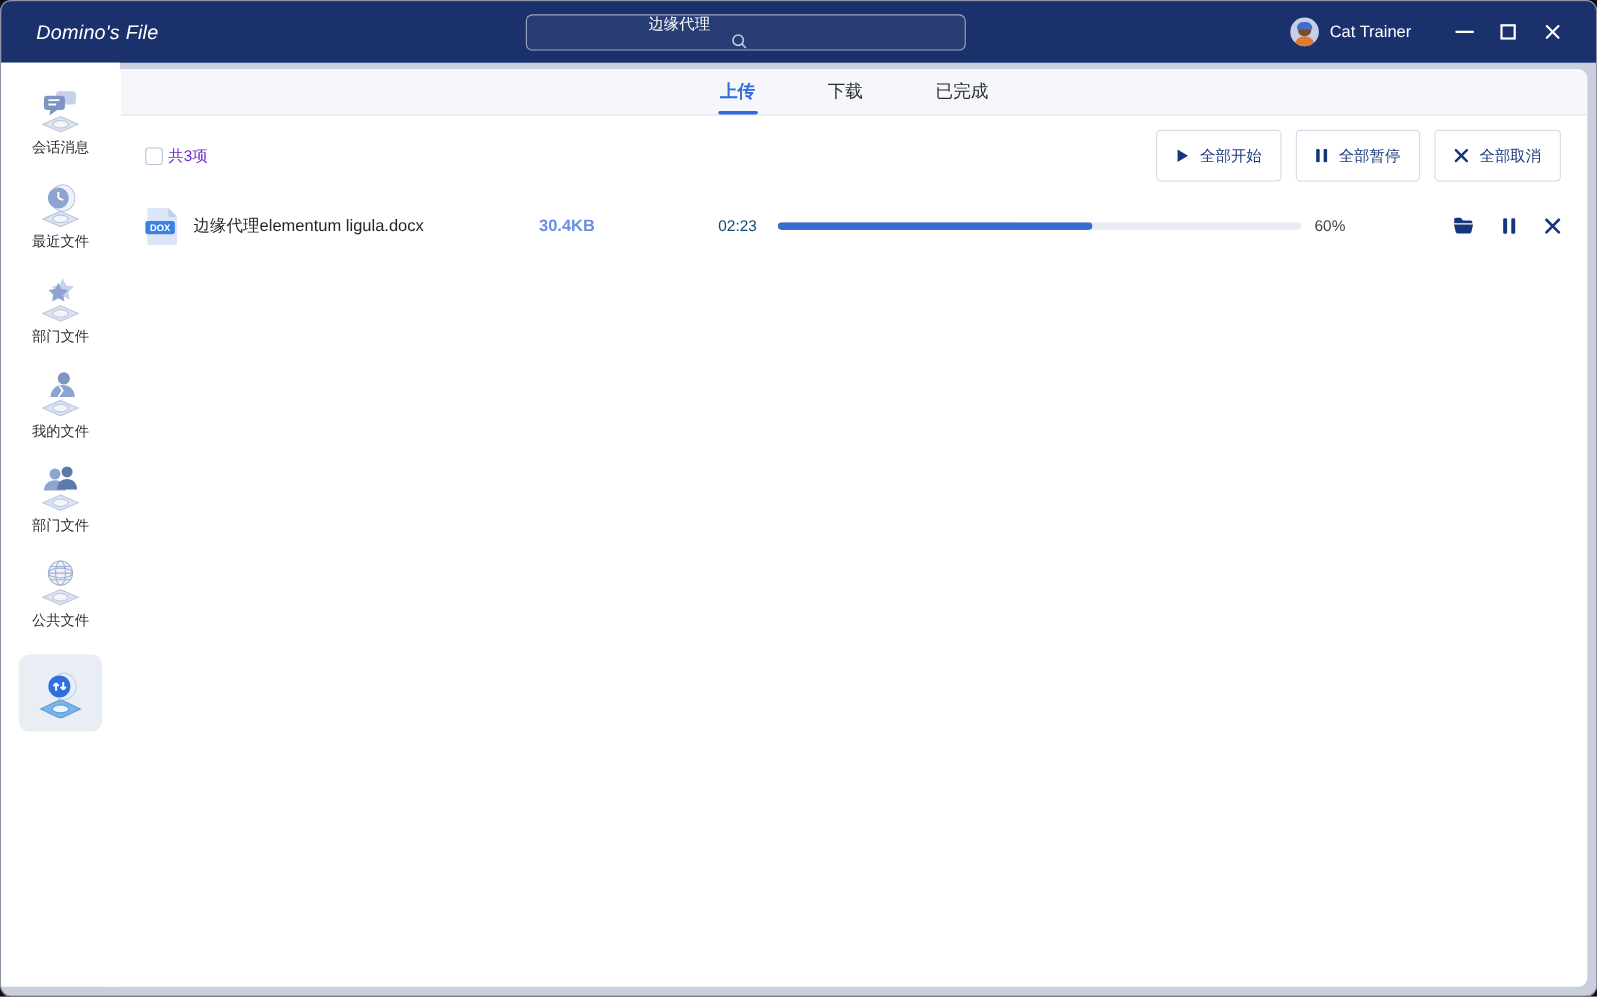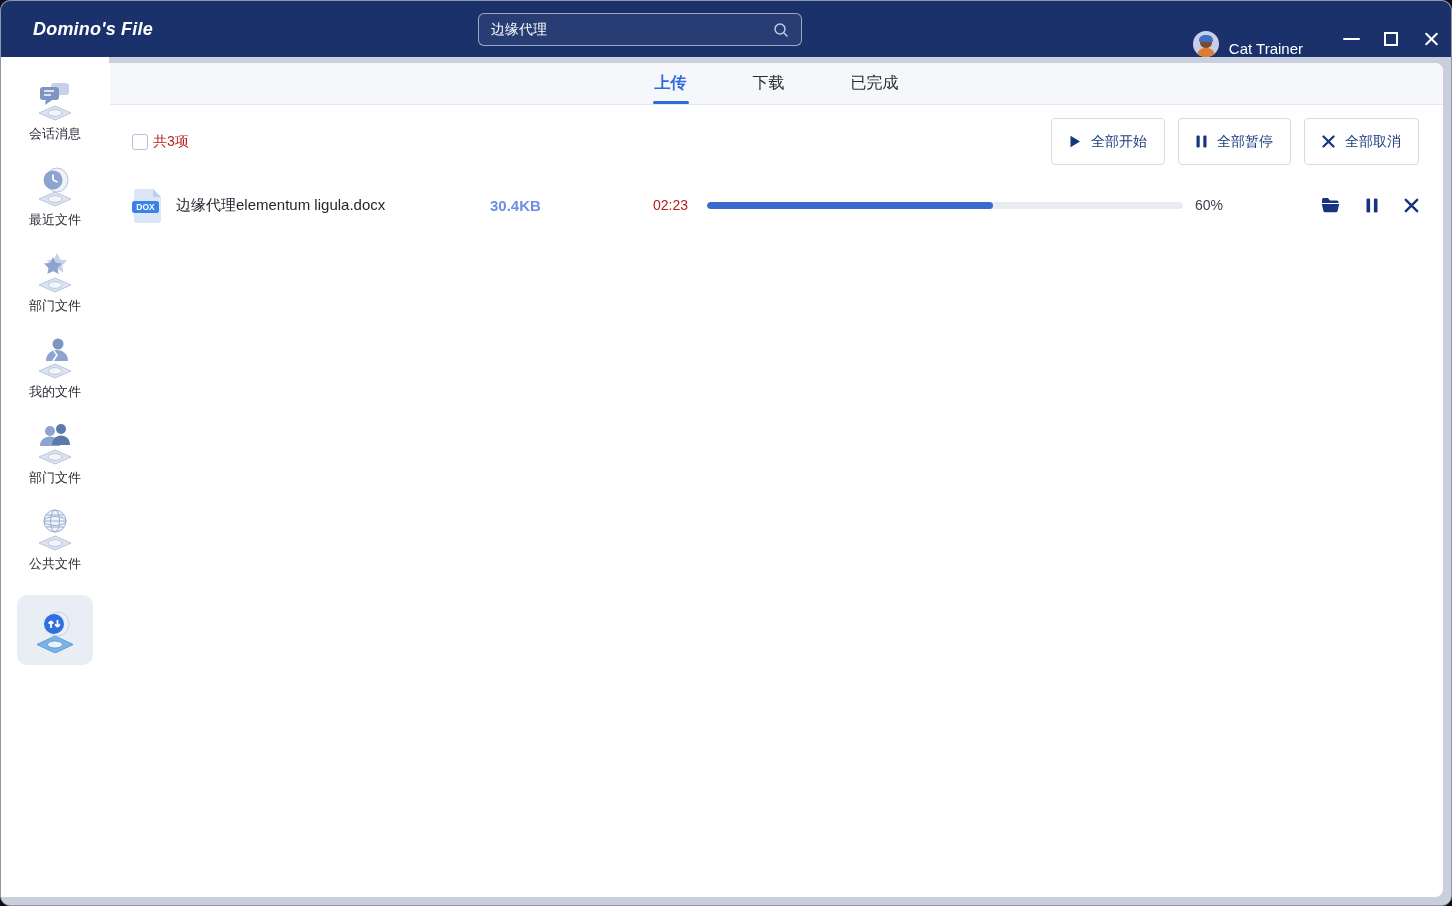--- a/index.html
+++ b/index.html
@@ -14,37 +14,37 @@
     border:1px solid #8f96a8;
   }
 
   
   .titlebar {
     position:absolute; left:0; top:0; right:0; height:56px;
     background:#1a316c; display:flex; align-items:center;
   }
   .app-title {
     margin-left:32px; color:#fff; font-size:18px;
-    font-weight:700; font-style:italic; letter-spacing:.2px;
+    font-weight:400; font-style:italic; letter-spacing:.2px;
   }
   .search-wrap {
-    position:absolute; left:477px; top:12px; width:324px; height:33px;
+    position:absolute; left:477px; top:12px; width:400px; height:33px;
     border:1px solid rgba(255,255,255,.55); border-radius:6px;
-    background:rgba(255,255,255,.06); display:flex; align-items:center;
+    background:rgba(255,255,255,.06); display:flex; align-items:center;flex-direction:column;
   }
   .search-input {
     flex:1; height:100%; background:transparent; border:none; outline:none;
     color:#fff; font-size:14px; padding:0 8px 0 12px;
     font-family:"Liberation Sans", sans-serif;
   }
   .search-icon { width:16px; height:16px; margin-right:12px; opacity:.85; }
 
   .titlebar-right {
     position:absolute; right:0; top:0; height:56px;
-    display:flex; align-items:flex-end; 
+    display:flex; align-items:center; padding-right:20px;
   }
   .avatar {
     width:26px; height:26px; border-radius:50%; overflow:hidden;
     background:#c7cfe8; position:relative; flex:none;
   }
   .avatar .head { position:absolute; left:7px; top:6px; width:12px; height:11px; border-radius:50%; background:#7a4a32; }
   .avatar .cap  { position:absolute; left:6px; top:4px; width:14px; height:7px; border-radius:7px 7px 2px 2px; background:#3f6ec2; }
   .avatar .body { position:absolute; left:4px; top:17px; width:18px; height:12px; border-radius:8px 8px 0 0; background:#e07b33; }
   .user-name { color:#fff; font-size:15px; margin:0 0 0 10px; }
   .win-controls { display:flex; align-items:center; margin-left:28px; }
@@ -94,40 +94,40 @@
     bottom:0; width:36px; height:3px; background:#2e6be0; border-radius:2px;
   }
 
   .toolbar {
     display:flex; align-items:center; padding:13px 24px 8px 22px;
   }
   .checkbox {
     width:16px; height:16px; border:1px solid #b7c0d6; border-radius:3px;
     background:#fff; cursor:pointer; flex:none;
   }
-  .count-label { font-size:14px; color:#b91c1c; margin-left:5px; }
+  .count-label { font-size:14px; color:#6d28d9; margin-left:5px; }
   .toolbar-buttons { margin-left:auto; display:flex; gap:13px; }
   .tb-btn {
     height:47px; padding:0 17px; border:1px solid #d5dae5; border-radius:4px;
     background:#fff; display:flex; align-items:center; gap:10px;
     font-size:14px; color:#1c3b7e; cursor:pointer;
     font-family:"Liberation Sans", sans-serif;
   }
   .tb-btn svg { display:block; }
 
   
   .file-row {
     display:flex; align-items:center; padding:0 24px 0 22px;
     height:44px; margin-top:10px;
   }
   .file-icon { width:32px; height:36px; position:relative; flex:none; }
   .file-name { width:314px; margin-left:12px; font-size:15px; color:#23262e;
     white-space:nowrap; overflow:hidden; }
   .file-size { width:163px; font-size:15px; font-weight:600; color:#6a8fe6; }
-  .file-time { width:40px; font-size:14px; color:#b91c1c; text-align:left; }
+  .file-time { width:40px; font-size:14px; color:#0c4a6e; text-align:left; }
   .progress-track {
     flex:1; height:7px; border-radius:4px; background:#e8ebf1;
     margin:0 12px 0 14px; overflow:hidden;
   }
   .progress-fill { height:100%; background:#3a6ccd; border-radius:4px; width:0; }
   .progress-pct { width:36px; font-size:14px; color:#3e434e; }
   .row-actions { margin-left:auto; display:flex; align-items:center; gap:26px; padding-left:90px; }
   .row-actions .act { cursor:pointer; display:flex; }
 </style>
 </head>

